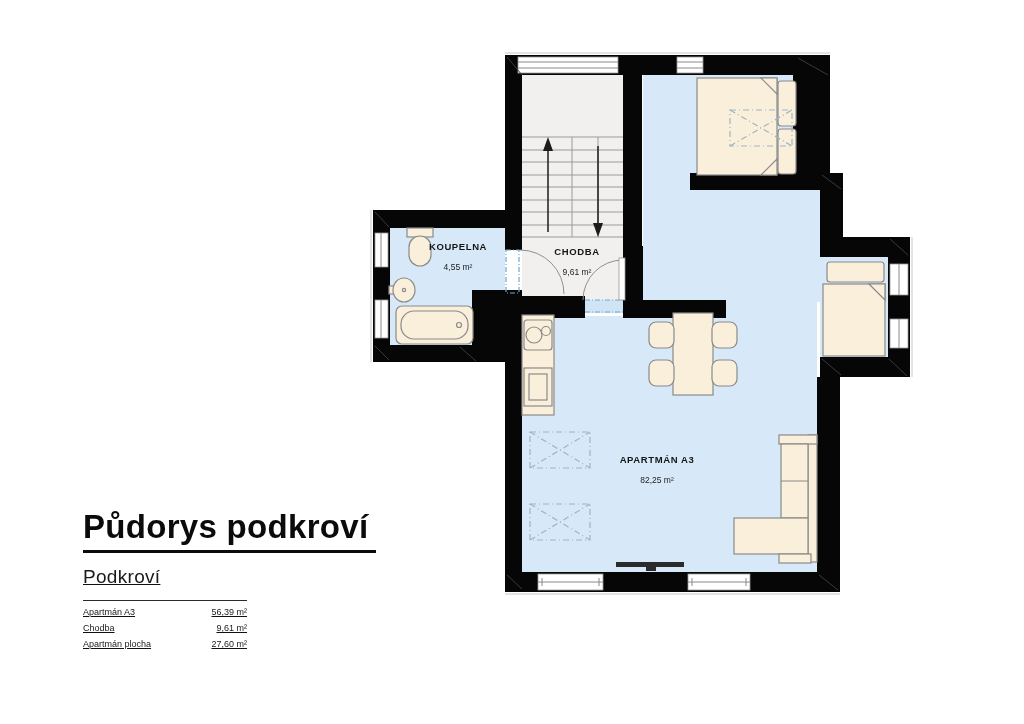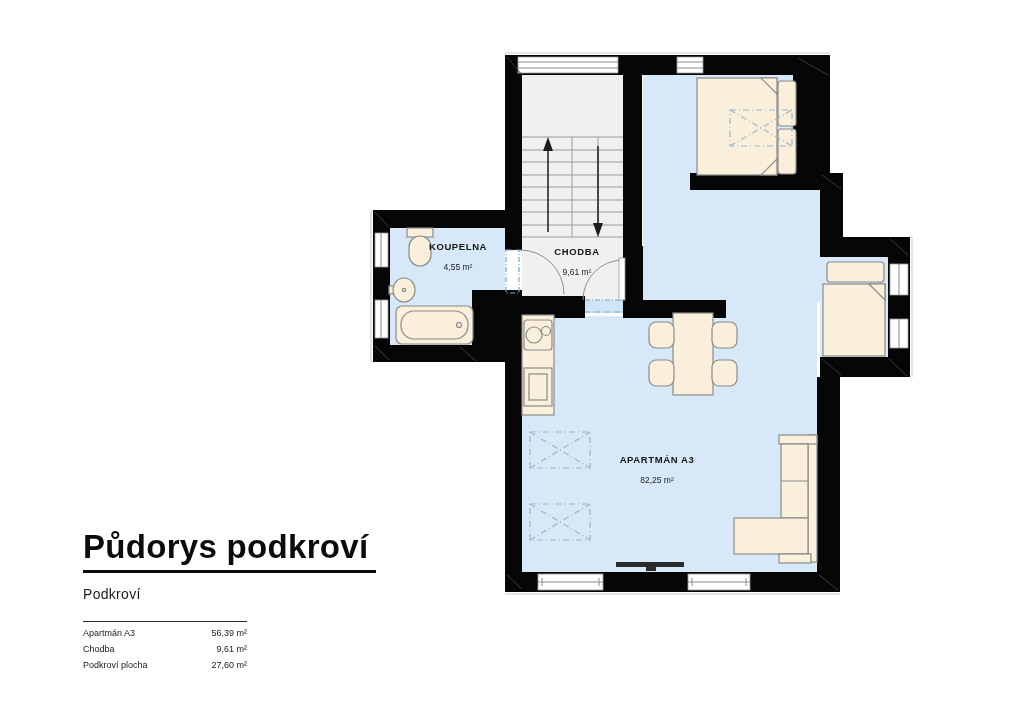--- a/index.html
+++ b/index.html
@@ -22,29 +22,29 @@
   .dashblue{stroke:#6FA7D2;stroke-width:1.2;fill:none;stroke-dasharray:5 2 1 2;}
   .threshold{fill:#CFE5F6;stroke:none;}
   .corner{stroke:#3a3a3a;stroke-width:1;fill:none;}
   .outline{stroke:#c8c8c8;stroke-width:1;fill:none;}
   .tv{fill:#2b2b2b;stroke:none;}
 
   .room-label{position:absolute;text-align:center;transform:translate(-50%,-50%);white-space:nowrap;}
   .room-name{font-size:9.5px;font-weight:bold;letter-spacing:0.6px;color:#151515;}
   .room-area{font-size:8.5px;color:#222;margin-top:10px;}
 
-  .title-block{position:absolute;left:83px;top:528px;width:300px;}
+  .title-block{position:absolute;left:83px;top:508px;width:300px;text-decoration:underline;}
   .page-title{
     font-size:33px;font-weight:bold;letter-spacing:0.3px;color:#0b0b0b;
     border-bottom:3px solid #0b0b0b;padding:0 8px 4px 0;display:inline-block;margin:0;
   }
   .legend{margin-top:13px;width:164px;}
   .legend-heading{
-    font-size:14px;color:#1a1a1a;border-bottom:1.5px solid #2a2a2a;
-    padding-bottom:19px;margin-bottom:6px;letter-spacing:0.3px;
+    font-size:19px;color:#1a1a1a;border-bottom:1.5px solid #2a2a2a;
+    padding-bottom:12px;margin-bottom:6px;letter-spacing:0.3px;
   }
   .legend-row{display:flex;justify-content:space-between;font-size:9px;color:#1a1a1a;margin:0 0 6px 0;}
   .legend-row .val{text-align:left;}
 </style>
 </head>
 <body>
 
 <div class="canvas">
 
   <svg class="plan-svg" width="1024" height="724" viewBox="0 0 1024 724">
@@ -284,19 +284,19 @@
       <div class="legend-heading">Podkroví</div>
       <div class="legend-row">
         <span class="lbl">Apartmán A3</span>
         <span class="val">56,39 m²</span>
       </div>
       <div class="legend-row">
         <span class="lbl">Chodba</span>
         <span class="val">9,61 m²</span>
       </div>
       <div class="legend-row">
-        <span class="lbl">Podkroví plocha</span>
+        <span class="lbl">Apartmán plocha</span>
         <span class="val">27,60 m²</span>
       </div>
     </div>
   </div>
 
 </div>
 
 </body></html>

